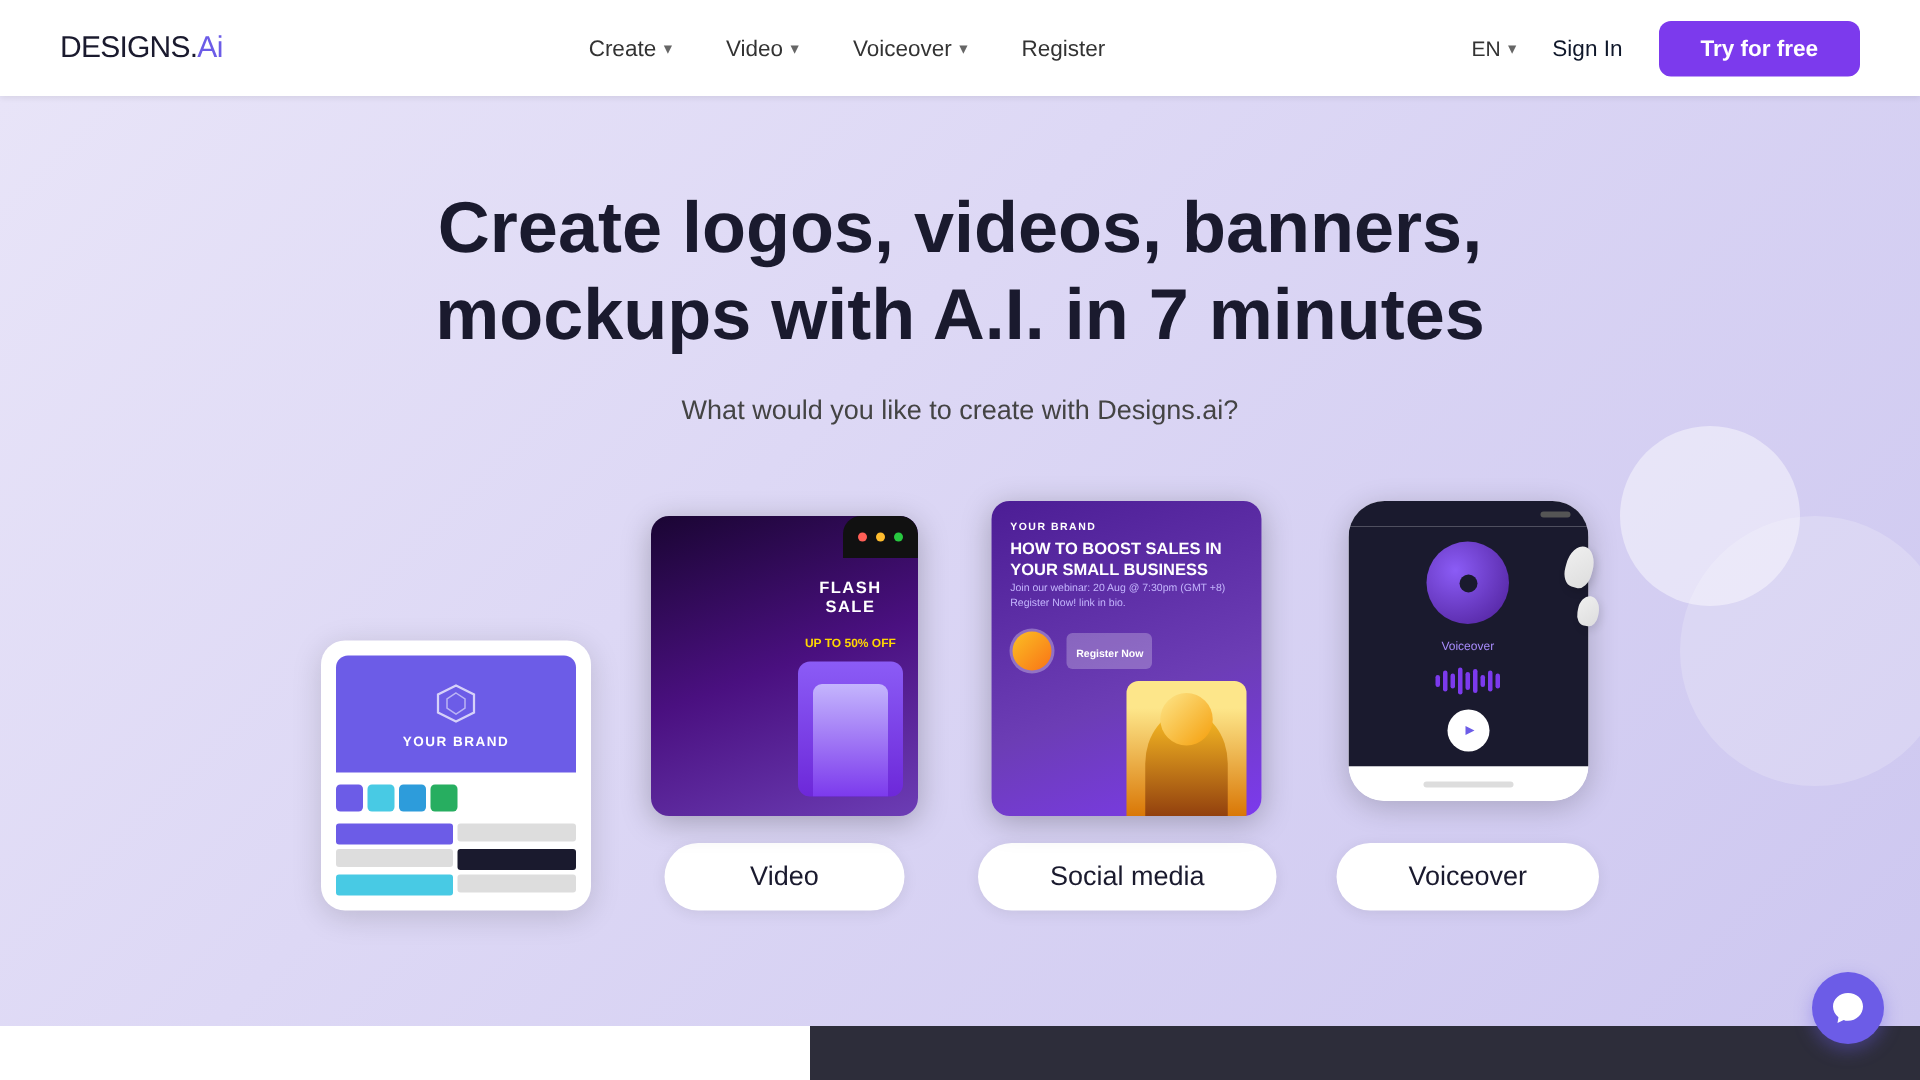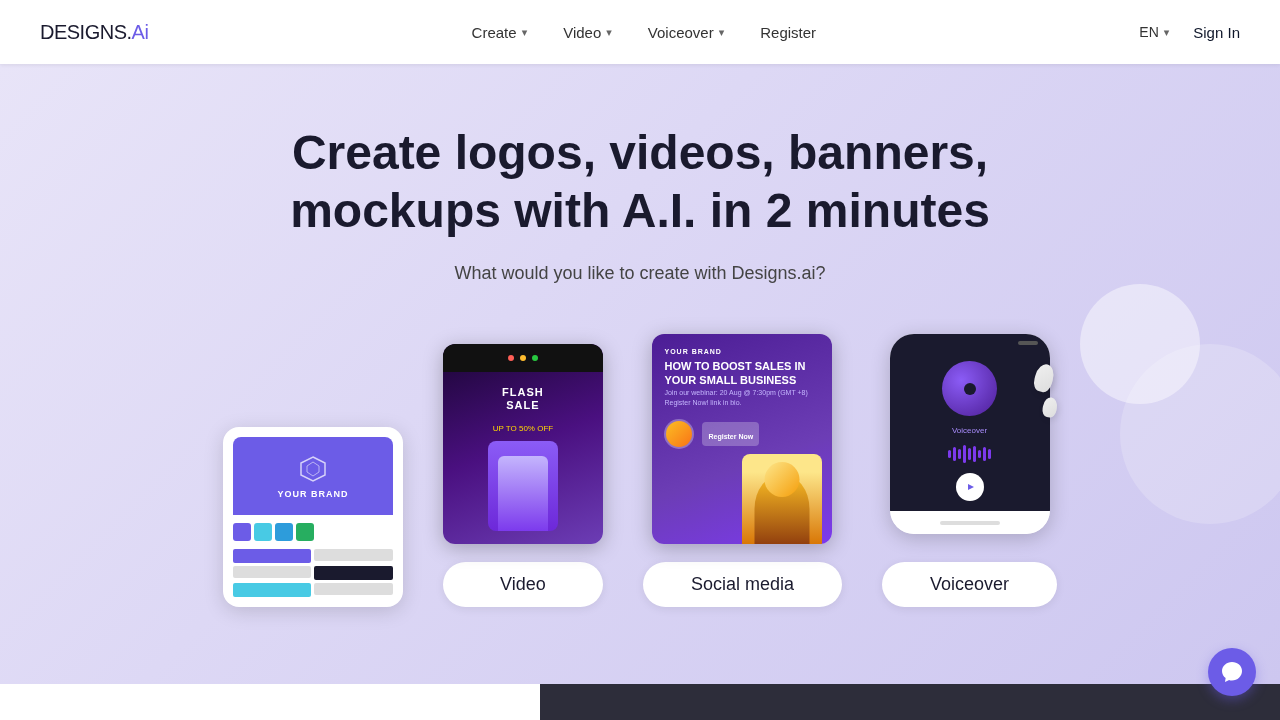--- a/index.html
+++ b/index.html
@@ -71,31 +71,32 @@
     .logo-card-header { background: #6c5ce7; border-radius: 8px 8px 0 0; height: 90px; display: flex; flex-direction: column; align-items: center; justify-content: center; gap: 4px; }
     .logo-card-header svg { opacity: 0.9; }
     .logo-card-brand { color: #fff; font-size: 9px; font-weight: 700; letter-spacing: 1px; }
     .logo-card-colors { display: flex; gap: 3px; padding: 4px 0; }
     .color-swatch { width: 18px; height: 18px; border-radius: 3px; }
     .logo-card-grid { display: grid; grid-template-columns: 1fr 1fr; gap: 3px; }
     .logo-card-grid-item { height: 12px; border-radius: 2px; background: #e0e0e0; }
 
     
     .video-card-img {
-      width: 160px; height: 200px;
+      width: 178px; height: 200px;
       border-radius: 12px; overflow: hidden;
       background: linear-gradient(160deg, #1a0533 0%, #4a1080 50%, #6c3db5 100%);
       position: relative; display: flex; flex-direction: column;
       box-shadow: 0 4px 20px rgba(0,0,0,0.25);
+      align-items: flex-end;
     }
     .video-card-top { background: #111; height: 28px; border-radius: 12px 12px 0 0; display: flex; align-items: center; justify-content: center; gap: 6px; padding: 0 10px; }
     .video-dot { width: 6px; height: 6px; border-radius: 50%; }
     .video-body { flex: 1; display: flex; flex-direction: column; align-items: center; justify-content: center; padding: 10px; }
     .flash-sale-text { color: #fff; font-size: 11px; font-weight: 800; letter-spacing: 1px; text-align: center; line-height: 1.2; }
-    .flash-sale-sub { color: #ffd700; font-size: 8px; margin-top: 12px; }
+    .flash-sale-sub { color: #ffd700; font-size: 8px; margin-top: 12px; font-weight: bold; }
     .video-figure { width: 70px; height: 90px; background: linear-gradient(180deg, #8b5cf6 0%, #6d28d9 100%); border-radius: 8px; margin-top: 8px; position: relative; overflow: hidden; }
     .video-figure-person { position: absolute; bottom: 0; left: 50%; transform: translateX(-50%); width: 50px; height: 75px; background: linear-gradient(180deg, #c4b5fd 0%, #7c3aed 100%); border-radius: 6px 6px 0 0; }
 
     
     .social-card-img {
       width: 180px; height: 210px;
       border-radius: 12px; overflow: hidden;
       background: linear-gradient(160deg, #4c1d95 0%, #6c3db5 60%, #7c3aed 100%);
       position: relative; box-shadow: 0 4px 20px rgba(0,0,0,0.25);
       display: flex; flex-direction: column; padding: 14px 12px;
@@ -173,28 +174,29 @@
     <a class="nav-link">
       <span>Register</span>
     </a>
   </div>
   <div class="nav-right">
     <div class="lang-select">
       <span>EN</span>
       <span class="chevron">▾</span>
     </div>
     <span class="sign-in">Sign In</span>
+    <button class="try-free-btn">Try for free</button>
   </div>
 </nav>
 
 <section class="hero">
   <div class="hero-bg-circle1"></div>
   <div class="hero-bg-circle2"></div>
 
-  <h1 class="hero-title">Create logos, videos, banners, mockups with A.I. in 2 minutes</h1>
+  <h1 class="hero-title">Create logos, videos, banners, mockups with A.I. in 7 minutes</h1>
   <p class="hero-subtitle">What would you like to create with Designs.ai?</p>
 
   <div class="cards-row">
 
     <div class="card-item">
       <div class="logo-card-img">
         <div class="logo-card-header">
           <svg width="32" height="32" viewBox="0 0 32 32" fill="none">
             <polygon points="16,4 28,10 28,22 16,28 4,22 4,10" stroke="rgba(255,255,255,0.8)" stroke-width="1.5" fill="none"></polygon>
             <polygon points="16,9 22,13 22,19 16,23 10,19 10,13" stroke="rgba(255,255,255,0.6)" stroke-width="1" fill="none"></polygon>

